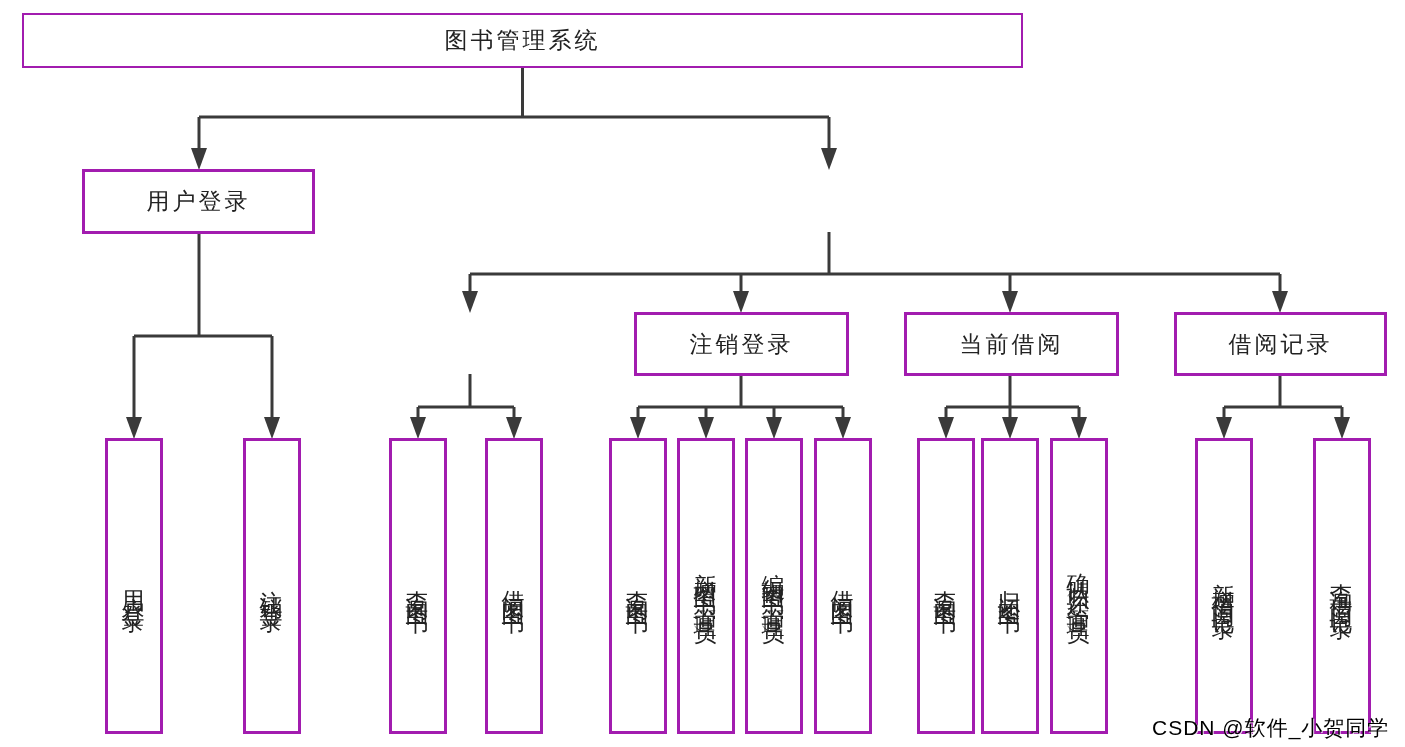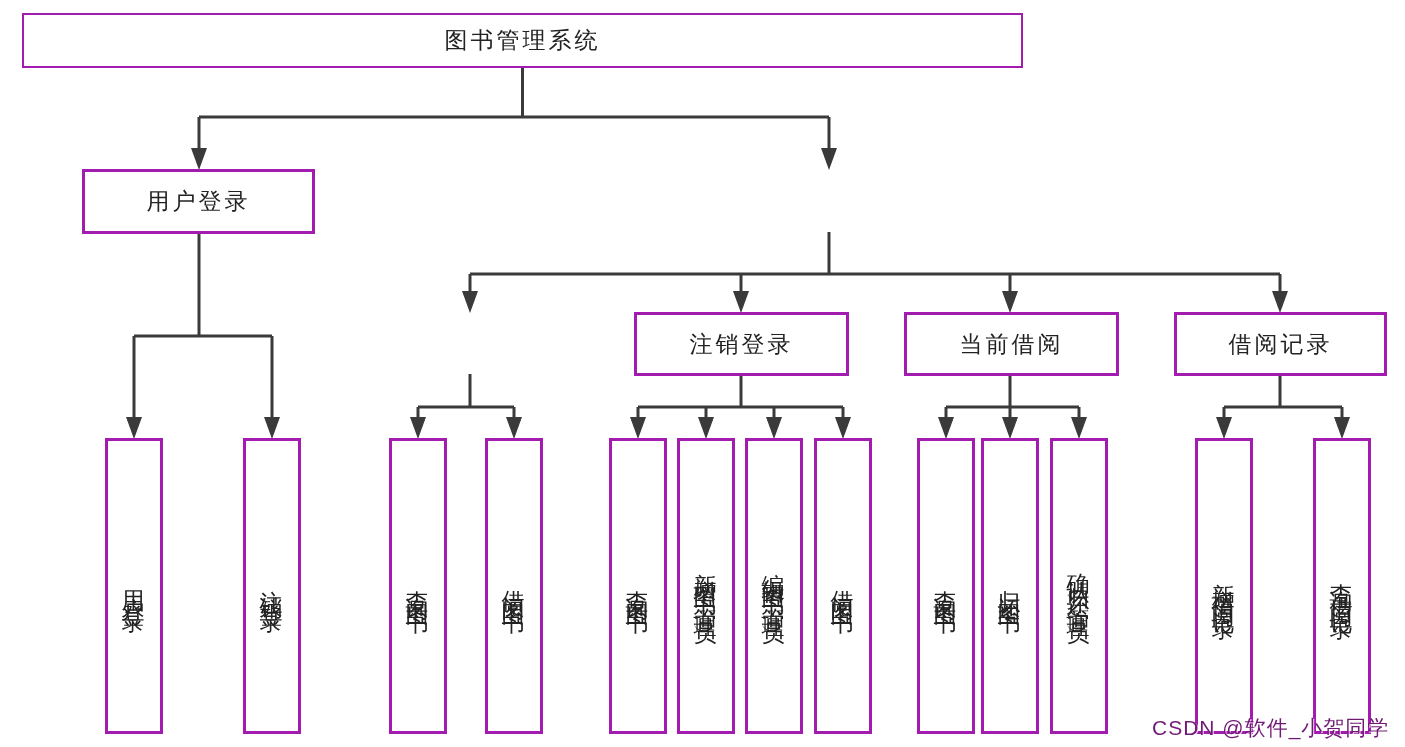--- a/index.html
+++ b/index.html
@@ -52,21 +52,21 @@
     letter-spacing: 7px;
     white-space: nowrap;
     color: #222222;
   }
   .watermark {
     position: absolute;
     left: 1152px;
     top: 714px;
     font-size: 21px;
     letter-spacing: 1px;
-    color: #701a75;
+    color: #000000;
     text-shadow: 1px 1px 0 rgba(255,255,255,0.8);
     white-space: nowrap;
   }
 </style>
 </head>
 <body>
 
 <div class="canvas">
 
   <svg class="connectors" viewBox="0 0 1405 747">

